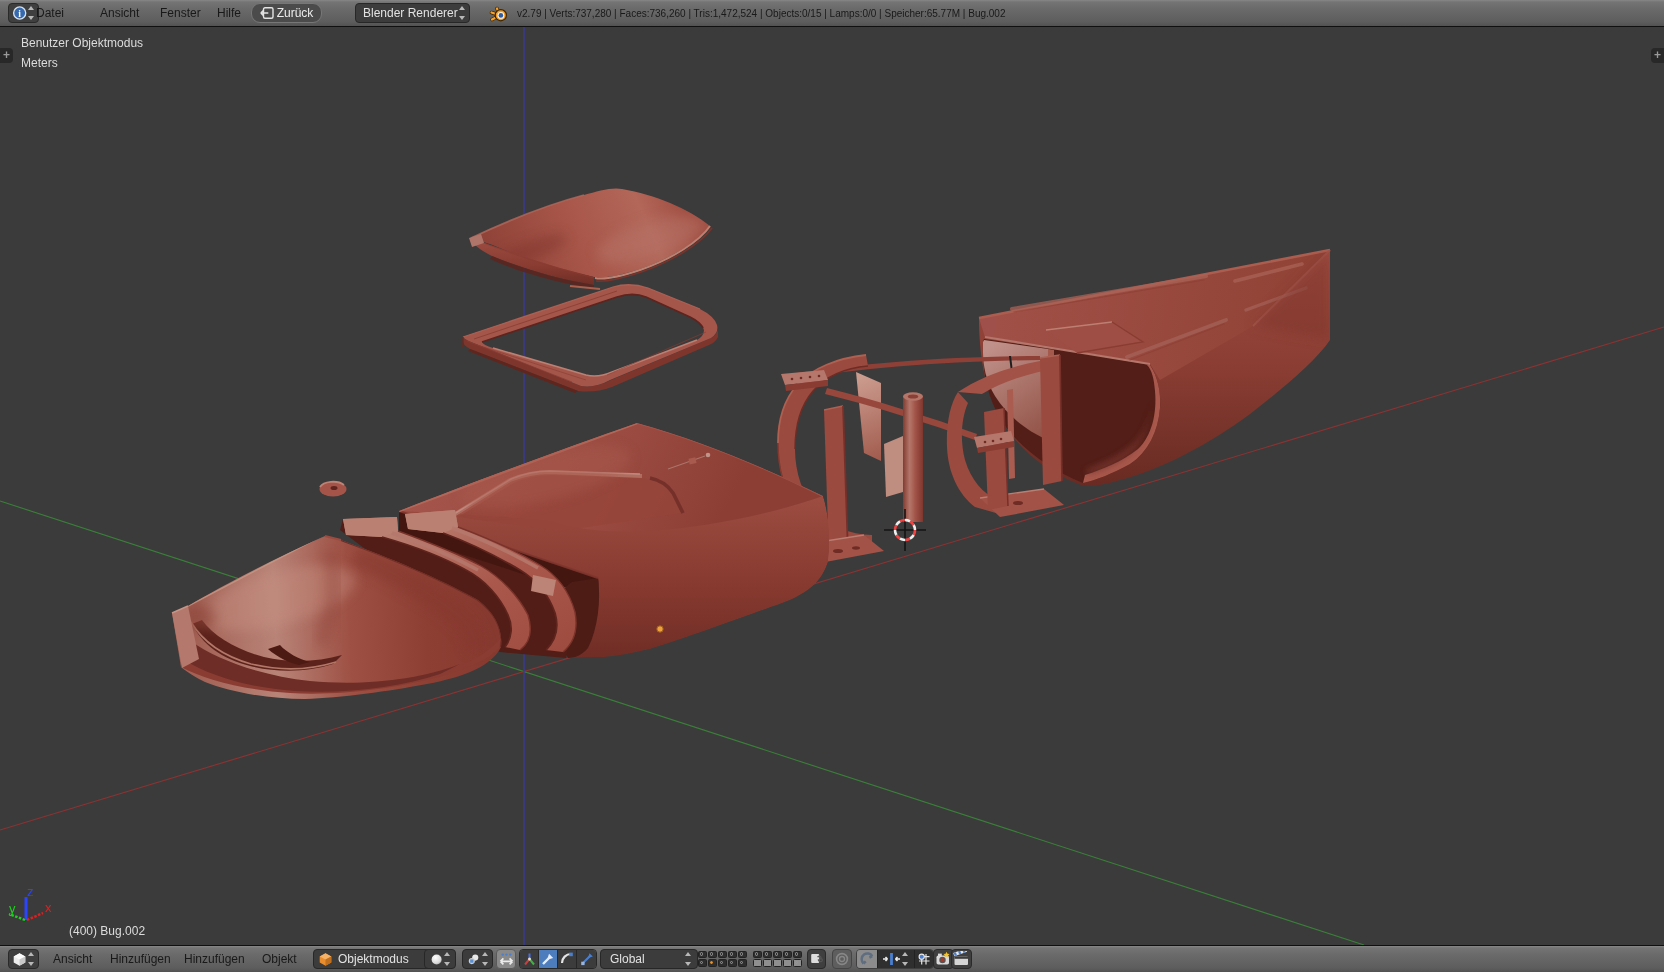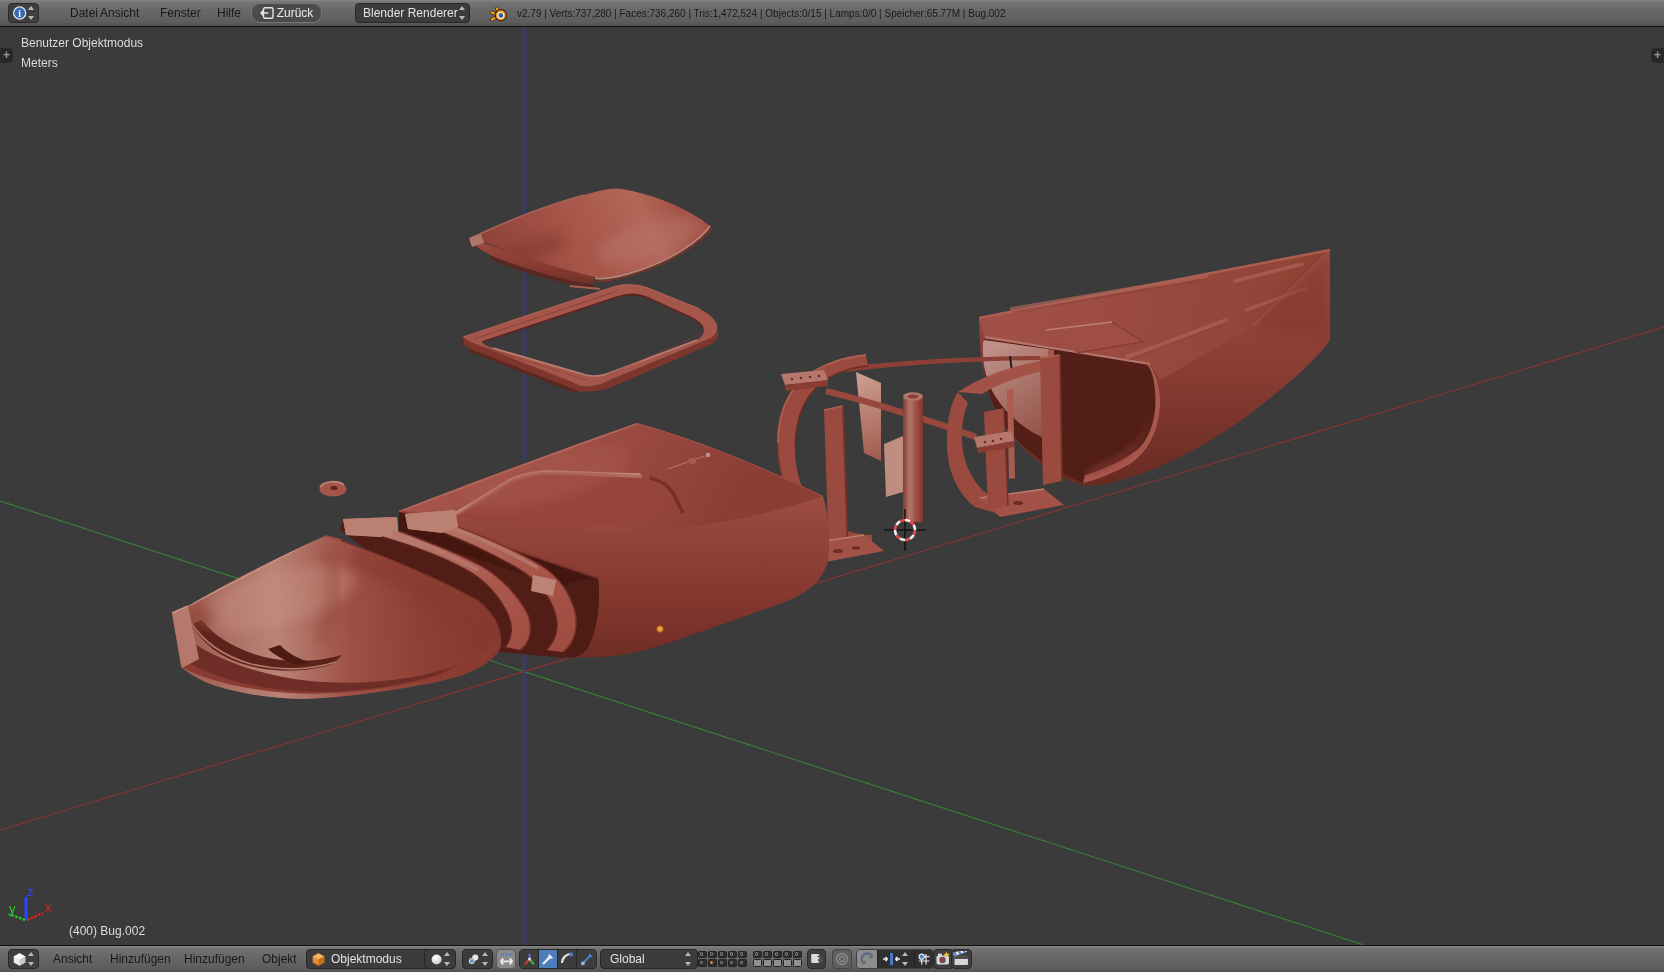--- a/index.html
+++ b/index.html
@@ -296,21 +296,21 @@
 </g>
 </svg>
 <div id="topbar" class="bar">
   <div class="ebtn" style="left:8px;width:31px">
     <svg width="16" height="16" viewBox="0 0 16 16" style="margin-left:1px">
           <circle cx="8" cy="8" r="6.3" fill="#3569b0" stroke="#d7e2ee" stroke-width="1.4"></circle>
           <text x="8" y="12" text-anchor="middle" font-size="10" font-weight="bold" fill="#fff" font-family="Liberation Serif,serif">i</text>
         </svg>
     <span class="updn" style="margin-left:0px"></span>
   </div>
-  <span class="mi" style="left:70px">Datei</span>
+  <span class="mi" style="left:36px">Datei</span>
   <span class="mi" style="left:100px">Ansicht</span>
   <span class="mi" style="left:160px">Fenster</span>
   <span class="mi" style="left:217px">Hilfe</span>
   <div class="ddown" style="left:251px;width:71px;background:#4b4b4b;border:1px solid #777;border-radius:9px;color:#ededed;justify-content:center">
     <svg width="14" height="12" viewBox="0 0 14 12" style="margin-right:3px">
           <rect x="3.5" y="0.8" width="9.5" height="10.4" rx="1.5" fill="none" stroke="#e4e4e4" stroke-width="1.4"></rect>
           <path d="M0.8,6 h7.5 M0.8,6 l2.8,-2.8 M0.8,6 l2.8,2.8" stroke="#e4e4e4" stroke-width="1.4" fill="none"></path>
         </svg>
     Zurück</div>
   <div class="ddown" style="left:355px;width:115px">
@@ -336,21 +336,21 @@
           <path d="M7.5,1.2 L13.3,4.4 L13.3,10.6 L7.5,13.8 L1.7,10.6 L1.7,4.4 Z" fill="#ececec"></path>
           <path d="M7.5,1.2 L13.3,4.4 L7.5,7.6 L1.7,4.4 Z" fill="#fbfbfb"></path>
           <path d="M7.5,7.6 L13.3,4.4 L13.3,10.6 L7.5,13.8 Z" fill="#c9c9c9"></path>
         </svg>
     <span class="updn" style="margin-left:0"></span>
   </div>
   <span class="mi" style="left:53px">Ansicht</span>
   <span class="mi" style="left:110px">Hinzufügen</span>
   <span class="mi" style="left:184px">Hinzufügen</span>
   <span class="mi" style="left:262px">Objekt</span>
-  <div class="ddown" style="left:306px;width:134px">
+  <div class="ddown" style="left:313px;width:134px">
     <svg width="15" height="15" viewBox="0 0 15 15" style="margin-right:5px">
           <path d="M7.5,1.2 L13.3,4.4 L13.3,10.6 L7.5,13.8 L1.7,10.6 L1.7,4.4 Z" fill="#e98d2d"></path>
           <path d="M7.5,1.2 L13.3,4.4 L7.5,7.6 L1.7,4.4 Z" fill="#f6b267"></path>
           <path d="M7.5,7.6 L13.3,4.4 L13.3,10.6 L7.5,13.8 Z" fill="#c06f1e"></path>
         </svg>
     <span style="flex:1">Objektmodus</span>
         <span class="updn"></span>
   </div>
   <div class="ddown" style="left:424px;width:32px">
     <svg width="13" height="13" viewBox="0 0 13 13" style="margin:0 1px 0 2px">

